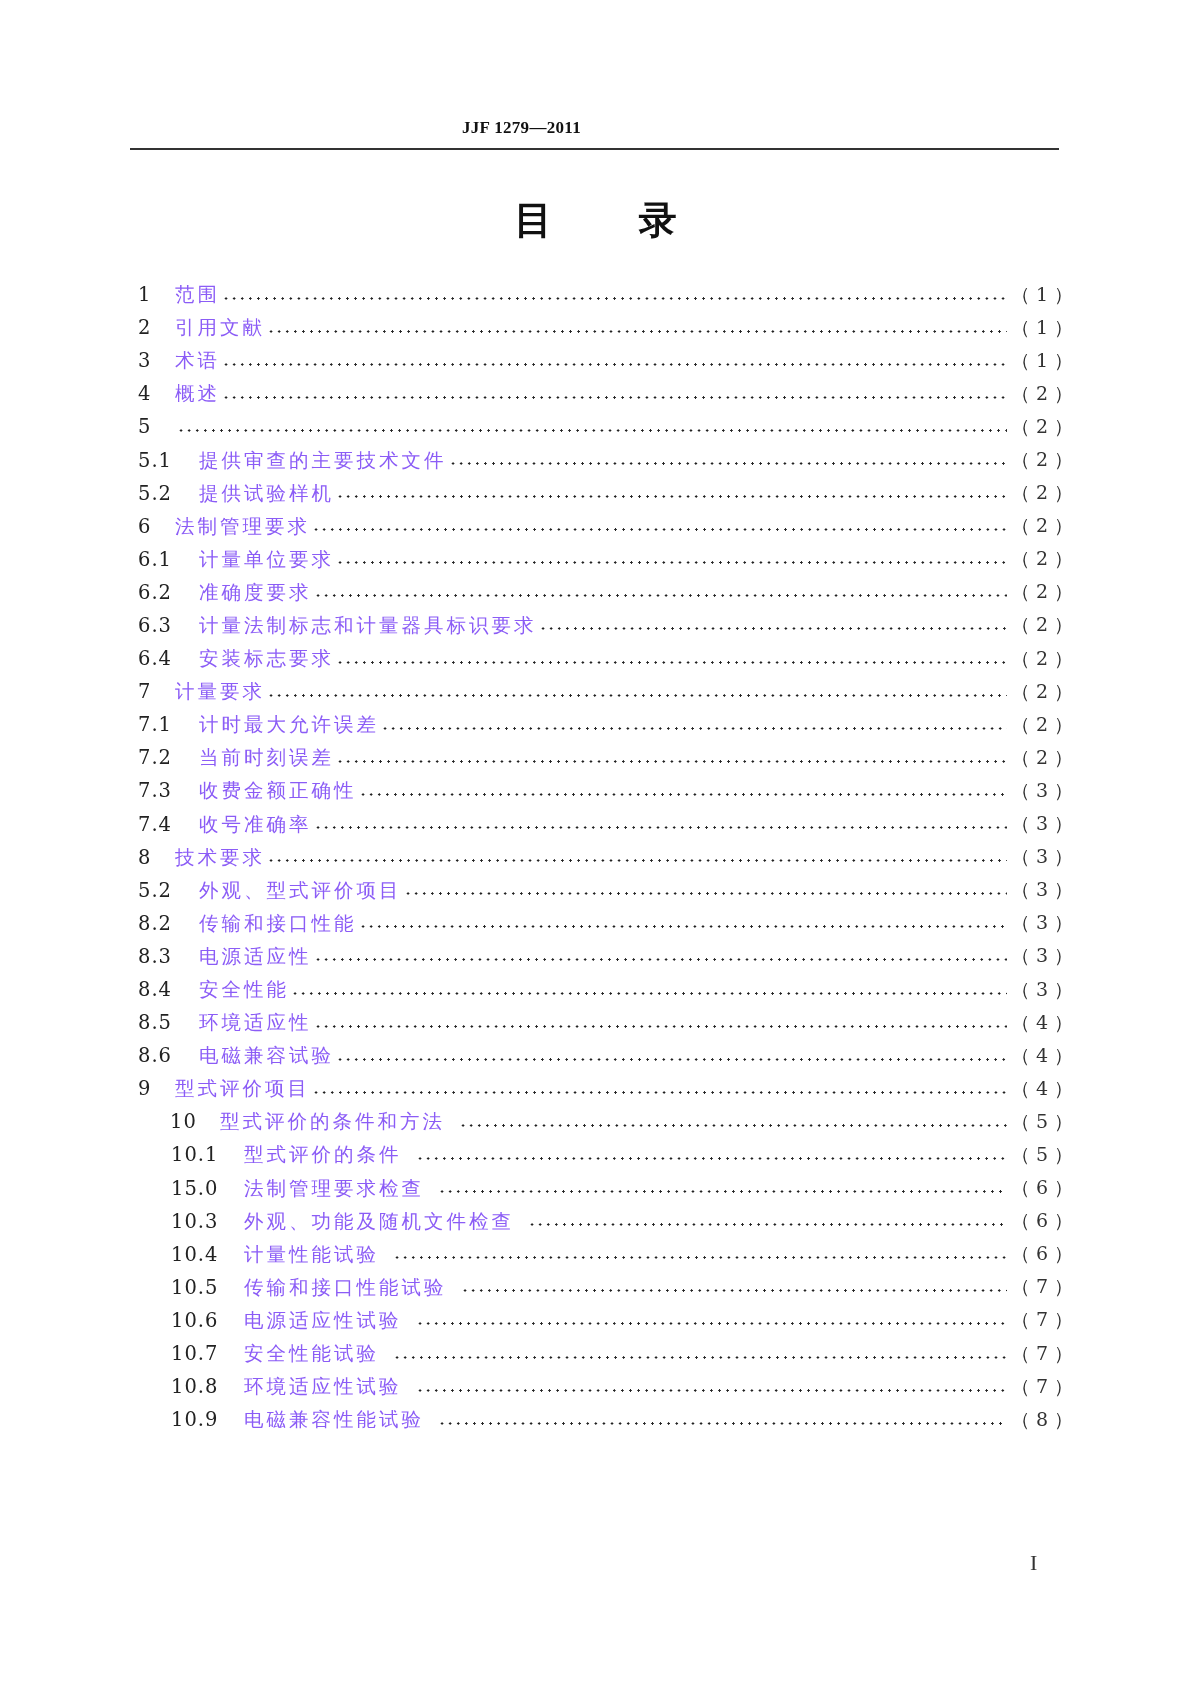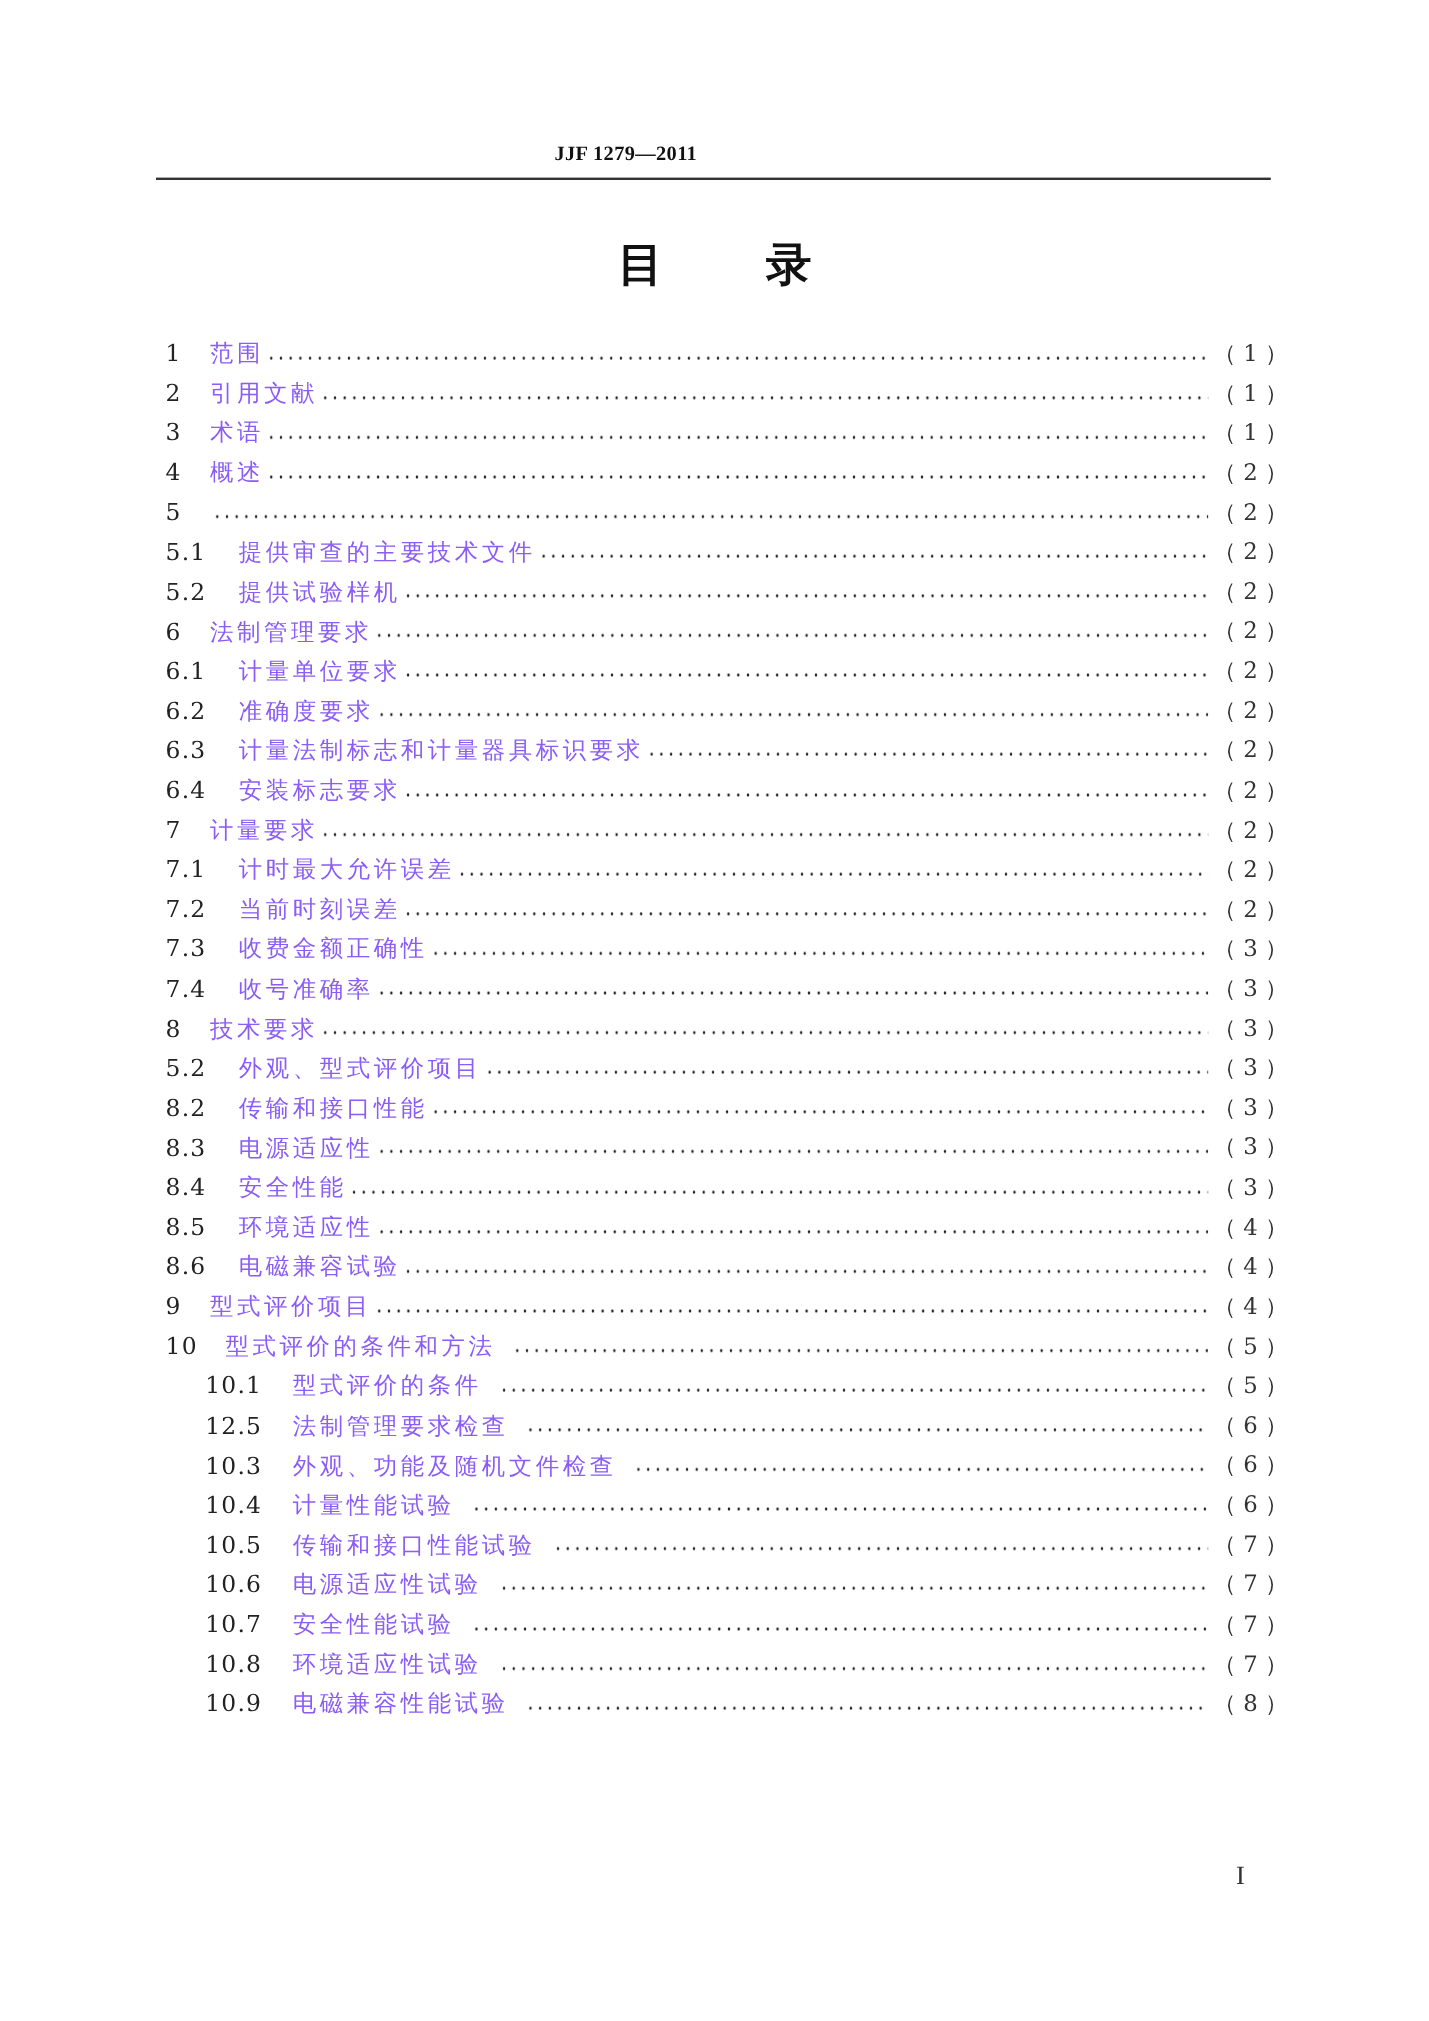--- a/index.html
+++ b/index.html
@@ -3,37 +3,37 @@
 <meta charset="utf-8">
 <style>
   html, body { margin: 0; padding: 0; background: #ffffff; }
   body { width: 1191px; height: 1684px; position: relative; overflow: hidden;
          font-family: "DejaVu Serif", "Liberation Serif", serif; color: #1a1a1a; }
   .header-code { position: absolute; top: 118px; left: 0; width: 1043px; text-align: center;
          font-family: "Liberation Serif", serif; font-weight: bold; font-size: 17px; letter-spacing: 0.3px; color: #111; }
   .header-rule { position: absolute; top: 148px; left: 130px; width: 929px; height: 0;
          border-top: 2px solid #333; }
   .page-title { position: absolute; top: 195px; left: 0; width: 1191px; text-align: center;
-         font-family: Liberation Serif, serif; font-weight: bold; font-size: 38px; color: #111;
+         font-family: Liberation Sans, sans-serif; font-weight: bold; font-size: 38px; color: #111;
          word-spacing: 0; }
   .page-title span { display: inline-block; margin: 0 38px; }
   .toc { position: absolute; top: 278px; left: 138px; width: 921px; }
   .toc-row { height: 33.1px; display: flex; align-items: center; font-size: 19.5px;
          letter-spacing: 3px; white-space: nowrap; }
   .toc-num { flex: 0 0 auto; letter-spacing: 1px; color: #222; }
   .toc-title { flex: 0 0 auto; color: #8b5cf6; }
   .toc-leader { flex: 1 1 auto; overflow: hidden; height: 20px; margin: 0 4px 0 2px; position: relative; }
   .toc-leader::before { content: ""; position: absolute; left: 0; right: 0; bottom: 5px; height: 3px;
          background-image: radial-gradient(circle, #222 1.1px, transparent 1.3px);
          background-size: 8.1px 3px; background-repeat: repeat-x; }
   .toc-leader.gap { margin-left: 14px; }
   .toc-page { flex: 0 0 auto; width: 48px; text-align: right; letter-spacing: 6px; color: #333; font-size: 19px; }
   .lvl1 .toc-num { width: 37px; }
   .lvl2 .toc-num { width: 61px; }
-  .lvl10 .toc-num { width: 50px; }
+  .lvl10 .toc-num { width: 50px; margin-left: 32px; }
   .lvl10b .toc-num { width: 73px; margin-left: 33px; }
   .page-number { position: absolute; top: 1550px; left: 1030px; font-family: "Liberation Serif", serif;
          font-size: 22px; color: #333; }
 </style>
 </head>
 <body>
 
 <div class="header-code">JJF 1279—2011</div>
 <div class="header-rule"></div>
 
@@ -198,21 +198,21 @@
       <span class="toc-leader gap"></span>
       <span class="toc-page">（5）</span>
     </div>
     <div class="toc-row lvl10b">
       <span class="toc-num">10.1</span>
       <span class="toc-title">型式评价的条件</span>
       <span class="toc-leader gap"></span>
       <span class="toc-page">（5）</span>
     </div>
     <div class="toc-row lvl10b">
-      <span class="toc-num">12.5</span>
+      <span class="toc-num">15.0</span>
       <span class="toc-title">法制管理要求检查</span>
       <span class="toc-leader gap"></span>
       <span class="toc-page">（6）</span>
     </div>
     <div class="toc-row lvl10b">
       <span class="toc-num">10.3</span>
       <span class="toc-title">外观、功能及随机文件检查</span>
       <span class="toc-leader gap"></span>
       <span class="toc-page">（6）</span>
     </div>

